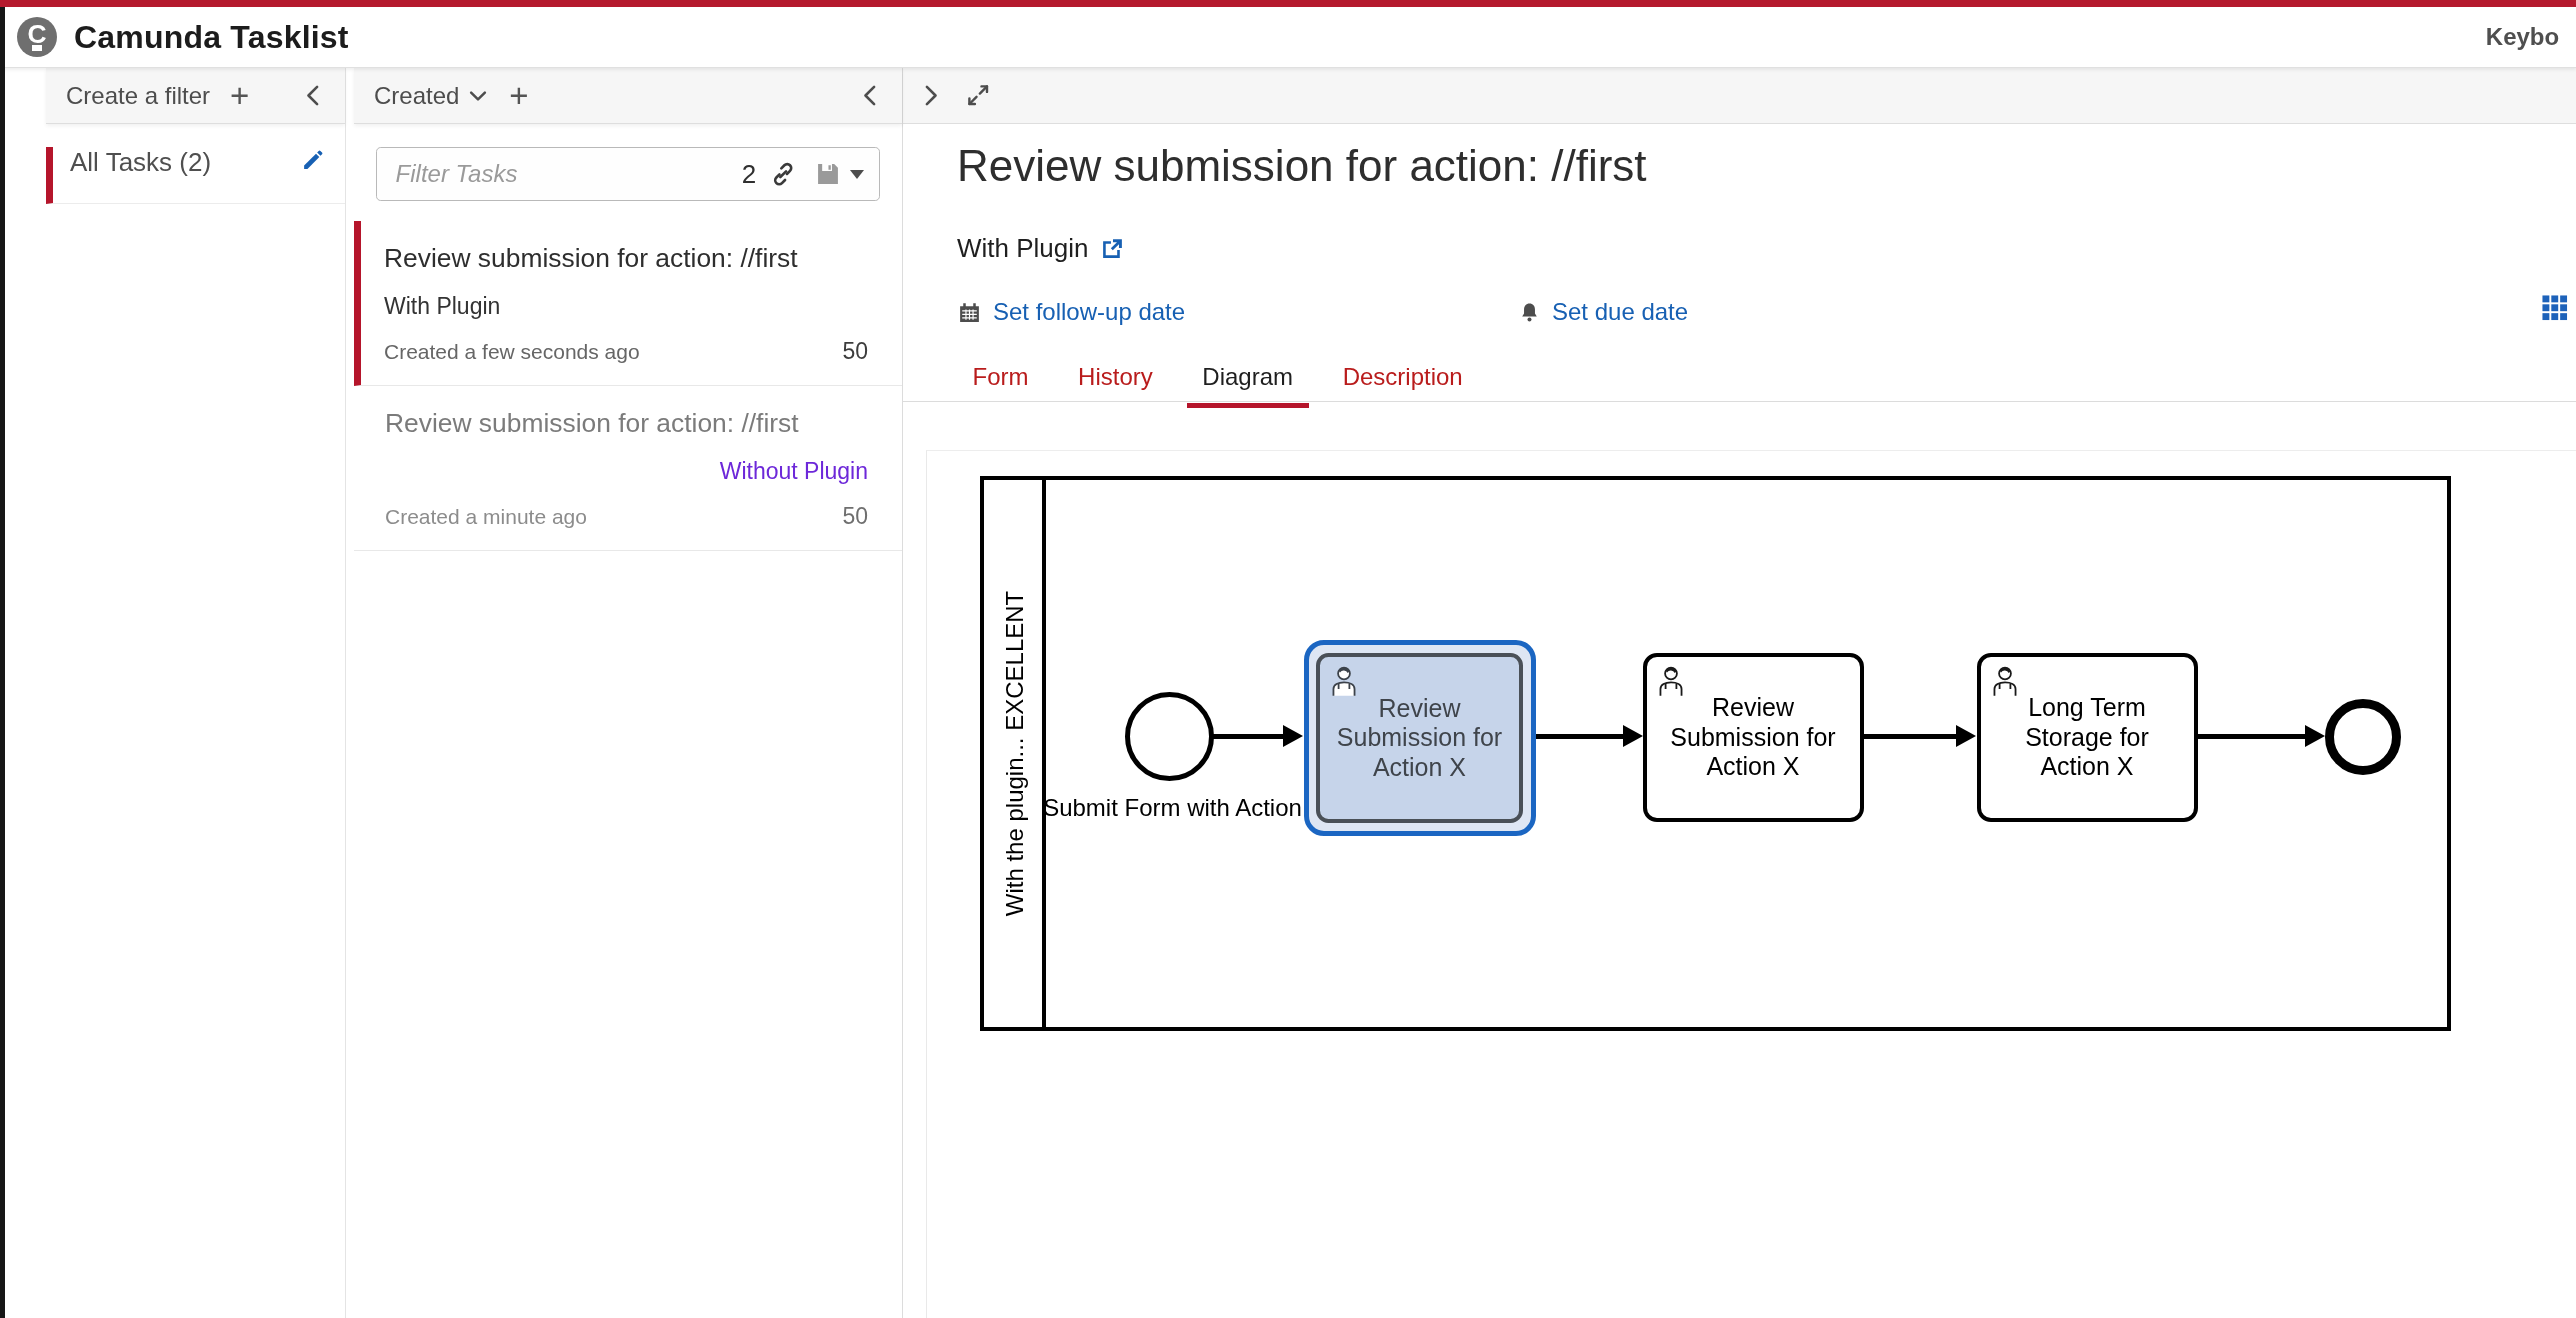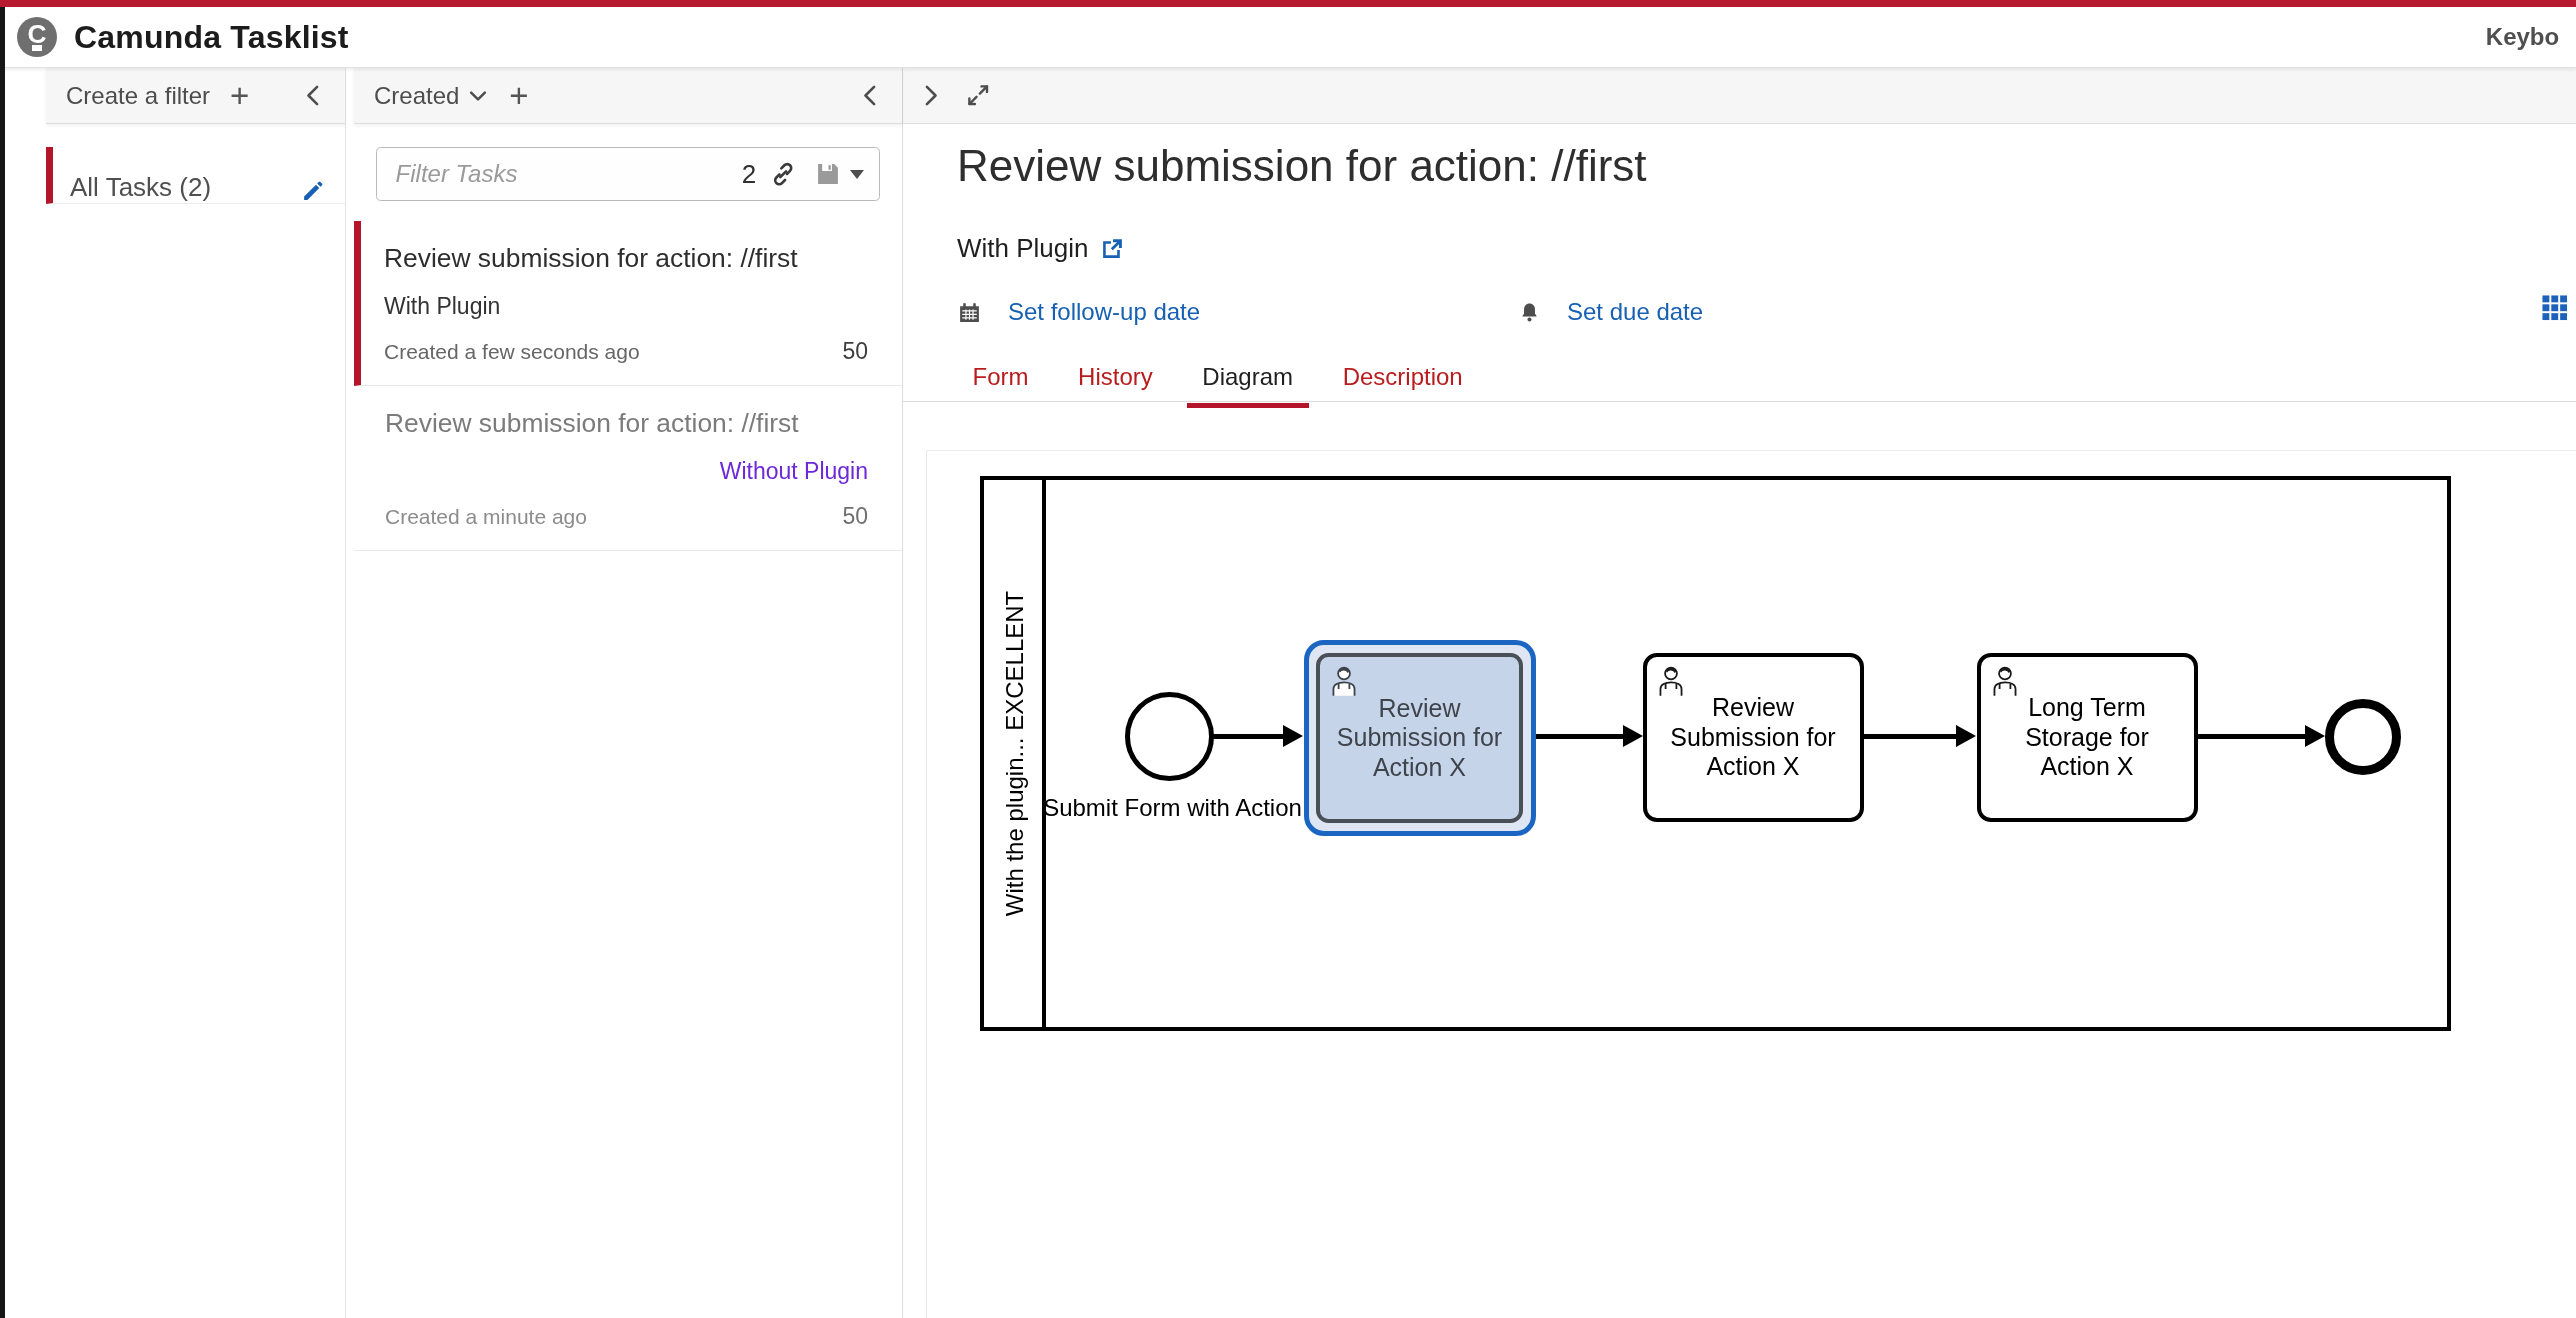--- a/index.html
+++ b/index.html
@@ -30,21 +30,21 @@
 
   .sub-header { height:56px; background:#f6f6f6; border-bottom:0.8px solid #dedede;
     box-shadow:0 2.3px 3.9px rgba(0,0,0,.06); display:flex; align-items:center;
     padding:0 20px; color:#4d4d4d; font-size:24px; position:relative; z-index:5; }
   .sub-header .spacer { flex:1; }
   .icon { display:inline-flex; align-items:center; justify-content:center; color:#4d4d4d; }
   .icon svg { display:block; }
   .plus-btn { font-size:33px; font-weight:300; color:#555; margin-left:20px; line-height:1; cursor:pointer; }
 
   
-  .filter-item { display:flex; align-items:flex-end; height:57px; margin-top:23px;
+  .filter-item { display:flex; align-items:flex-start; height:57px; margin-top:23px;
     border-left:7.8px solid #b5152b; border-bottom:0.8px solid #ececec; padding:0 18.6px 0 17px;
     color:#4f4f4f; font-size:26px; background:#fff; }
   .filter-item .spacer { flex:1; }
 
   
   .search-row { padding:23px 22px 20px 22px; }
   .search-box { display:flex; align-items:center; height:54px; border:1.6px solid #b9b9b9;
     border-radius:4.7px; background:#fefefe; padding:0 15.5px 0 18.6px; }
   .search-box input { flex:1; border:none; outline:none; background:transparent;
     font-family:"Liberation Sans", sans-serif; font-size:24px; font-style:italic; color:#444; min-width:0; }
@@ -69,21 +69,21 @@
 
   
   .detail-toolbar { height:56px; background:#f6f6f6; border-bottom:0.8px solid #dedede;
     box-shadow:0 2.3px 3.9px rgba(0,0,0,.06); display:flex; align-items:center; padding:0 15.5px; gap:23px; }
   .detail-body { position:absolute; left:0; right:0; top:56px; bottom:0; background:#fff; }
   .detail-title { position:absolute; left:54px; top:17px; font-size:44px; font-weight:500; color:#2e2e2e; }
   .proc-row { position:absolute; left:54px; top:109px; display:flex; align-items:center; gap:11px;
     font-size:26px; color:#1f1f1f; }
   .ext-link-icon { color:#1760b3; }
   .actions-row { position:absolute; left:0; right:0; top:174px; height:34px; }
-  .action-link { position:absolute; display:flex; align-items:center; gap:26px;
+  .action-link { position:absolute; display:flex; align-items:center; gap:11px;
     color:#1760b3; font-size:24px; font-weight:500; cursor:pointer; }
   .action-follow { left:54px; }
   .action-due { left:615px; }
   .grid-icon { position:absolute; right:6.2px; top:-4.7px; color:#1d62ba; }
 
   .tabs-row { position:absolute; left:54px; top:239px; display:flex; gap:18.6px; }
   .tab { position:relative; padding:0 15.5px 17px 15.5px; font-size:24px; color:#b91c1c; cursor:pointer; }
   .tab.active { color:#1f1f1f; font-weight:500; }
   .tab.active::after { content:""; position:absolute; left:0; right:0; bottom:0; height:5.4px; background:#b5152b; }
   .tabs-divider { position:absolute; left:0; right:0; top:277px; height:0.8px; background:#dcdcdc; }

